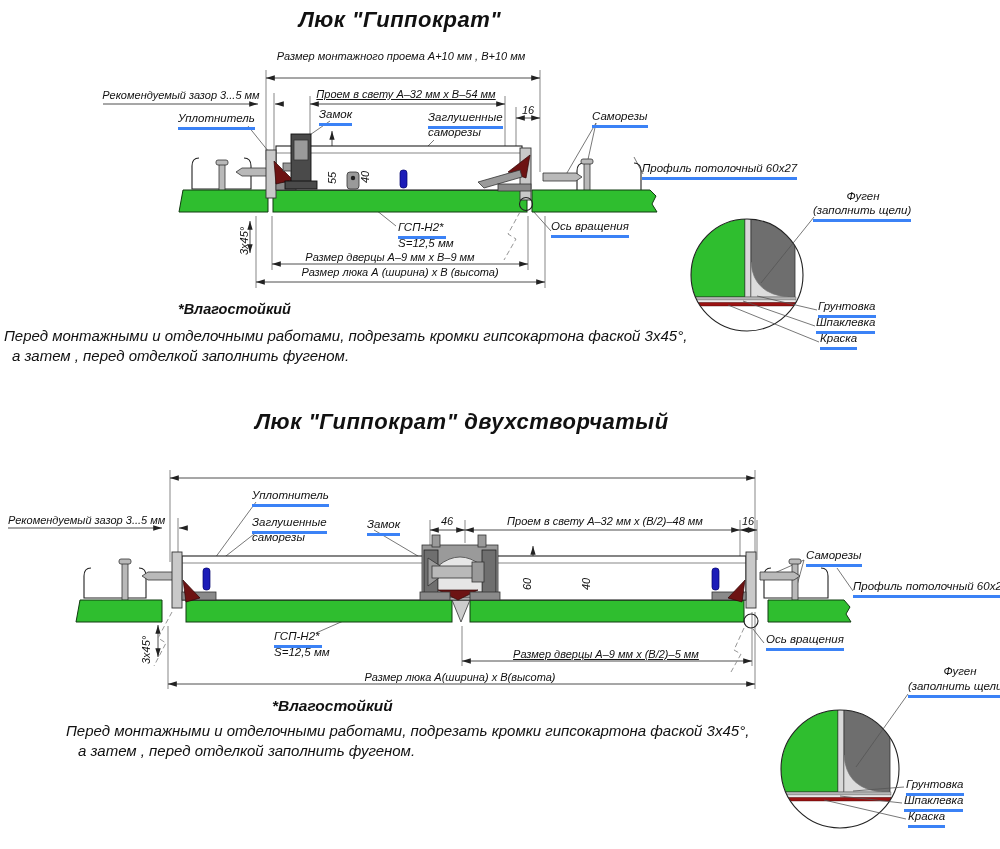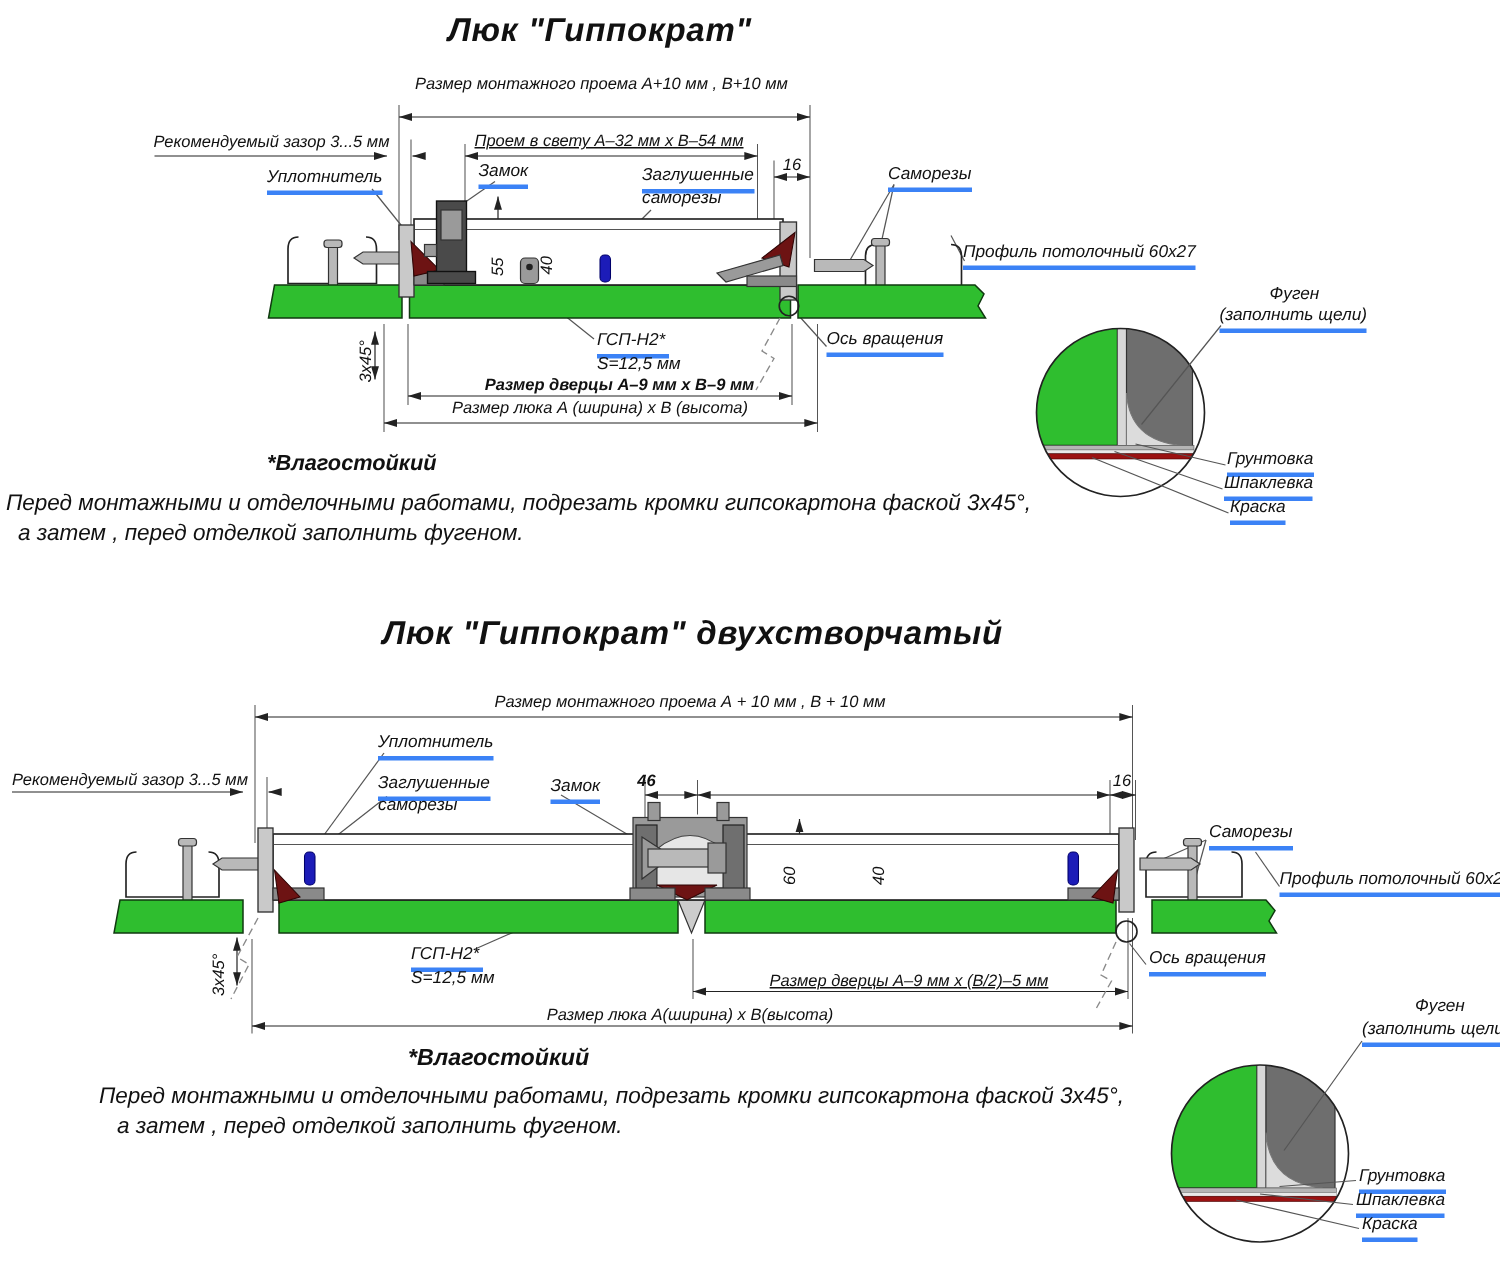--- a/index.html
+++ b/index.html
@@ -252,40 +252,40 @@
 <div class="lbl" style="left:428px;top:126px;">саморезы</div>
 <div class="lbl dim ctr" style="left:515px;top:104px;width:26px;">16</div>
 <div class="lbl ul" style="left:592px;top:110px;">Саморезы</div>
 <div class="lbl ul" style="left:642px;top:162px;">Профиль потолочный 60х27</div>
 <div class="lbl dim vdim" style="left:326px;top:184px;">55</div>
 <div class="lbl dim vdim" style="left:359px;top:183px;">40</div>
 <div class="lbl ul" style="left:398px;top:221px;min-width:48px;">ГСП-Н2*</div>
 <div class="lbl" style="left:398px;top:237px;">S=12,5 мм</div>
 <div class="lbl ul" style="left:551px;top:220px;">Ось вращения</div>
 <div class="lbl dim vdim" style="left:238px;top:255px;">3х45°</div>
-<div class="lbl dim ctr" style="left:283px;top:251px;width:260px;font-weight:bold;">Размер дверцы А–9 мм х В–9 мм</div>
+<div class="lbl dim ctr" style="left:260px;top:251px;width:260px;">Размер дверцы А–9 мм х В–9 мм</div>
 <div class="lbl dim ctr" style="left:252px;top:266px;width:296px;">Размер люка А (ширина) х В (высота)</div>
 <div class="lbl fnote" style="left:178px;top:301px;">*Влагостойкий</div>
 <div class="lbl note" style="left:4px;top:327px;">Перед монтажными и отделочными работами, подрезать кромки гипсокартона фаской 3х45°,</div>
 <div class="lbl note" style="left:12px;top:347px;">а затем , перед отделкой заполнить фугеном.</div>
 
 <div class="lbl ctr" style="left:828px;top:190px;width:70px;">Фуген</div>
 <div class="lbl ul" style="left:813px;top:204px;">(заполнить щели)</div>
 <div class="lbl ul" style="left:818px;top:300px;">Грунтовка</div>
 <div class="lbl ul" style="left:816px;top:316px;">Шпаклевка</div>
 <div class="lbl ul" style="left:820px;top:332px;">Краска</div>
 
 <div class="lbl ttl ctr" style="left:255px;top:410px;width:400px;">Люк "Гиппократ" двухстворчатый</div>
-<div class="lbl dim ctr" style="left:315px;top:462px;width:290px;">Размер монтажного проема А + 10 мм , В + 10 мм</div>
 <div class="lbl ul" style="left:252px;top:489px;">Уплотнитель</div>
 <div class="lbl dim" style="left:8px;top:514px;">Рекомендуемый зазор 3...5 мм</div>
 <div class="lbl ul" style="left:252px;top:516px;">Заглушенные</div>
 <div class="lbl" style="left:252px;top:531px;">саморезы</div>
 <div class="lbl ul" style="left:367px;top:518px;">Замок</div>
-<div class="lbl dim ctr" style="left:416px;top:515px;width:30px;font-weight:bold;">46</div>
+<div class="lbl dim ctr" style="left:432px;top:515px;width:30px;">46</div>
+<div class="lbl dim ctr" style="left:472px;top:515px;width:266px;">Проем в свету А–32 мм х (В/2)–48 мм</div>
 <div class="lbl dim ctr" style="left:736px;top:515px;width:24px;">16</div>
 <div class="lbl ul" style="left:806px;top:549px;">Саморезы</div>
 <div class="lbl ul" style="left:853px;top:580px;">Профиль потолочный 60х27</div>
 <div class="lbl dim vdim" style="left:521px;top:590px;">60</div>
 <div class="lbl dim vdim" style="left:580px;top:590px;">40</div>
 <div class="lbl dim vdim" style="left:140px;top:664px;">3х45°</div>
 <div class="lbl ul" style="left:274px;top:630px;min-width:48px;">ГСП-Н2*</div>
 <div class="lbl" style="left:274px;top:646px;">S=12,5 мм</div>
 <div class="lbl ul" style="left:766px;top:633px;">Ось вращения</div>
 <div class="lbl dim ctr" style="left:460px;top:648px;width:292px;text-decoration:underline;">Размер дверцы А–9 мм х (В/2)–5 мм</div>

